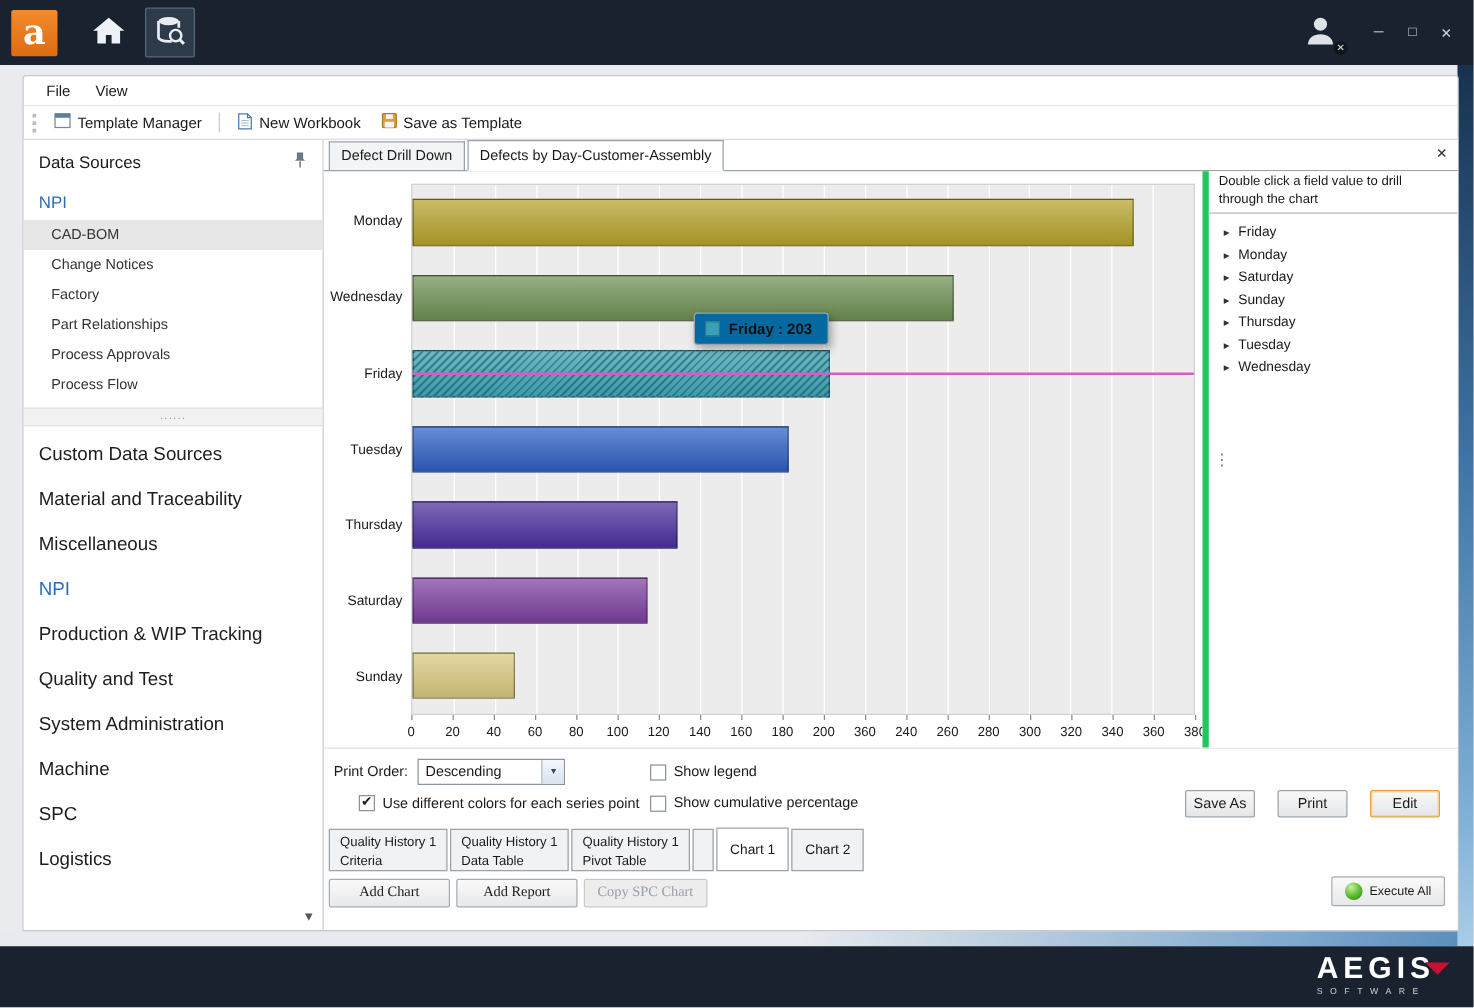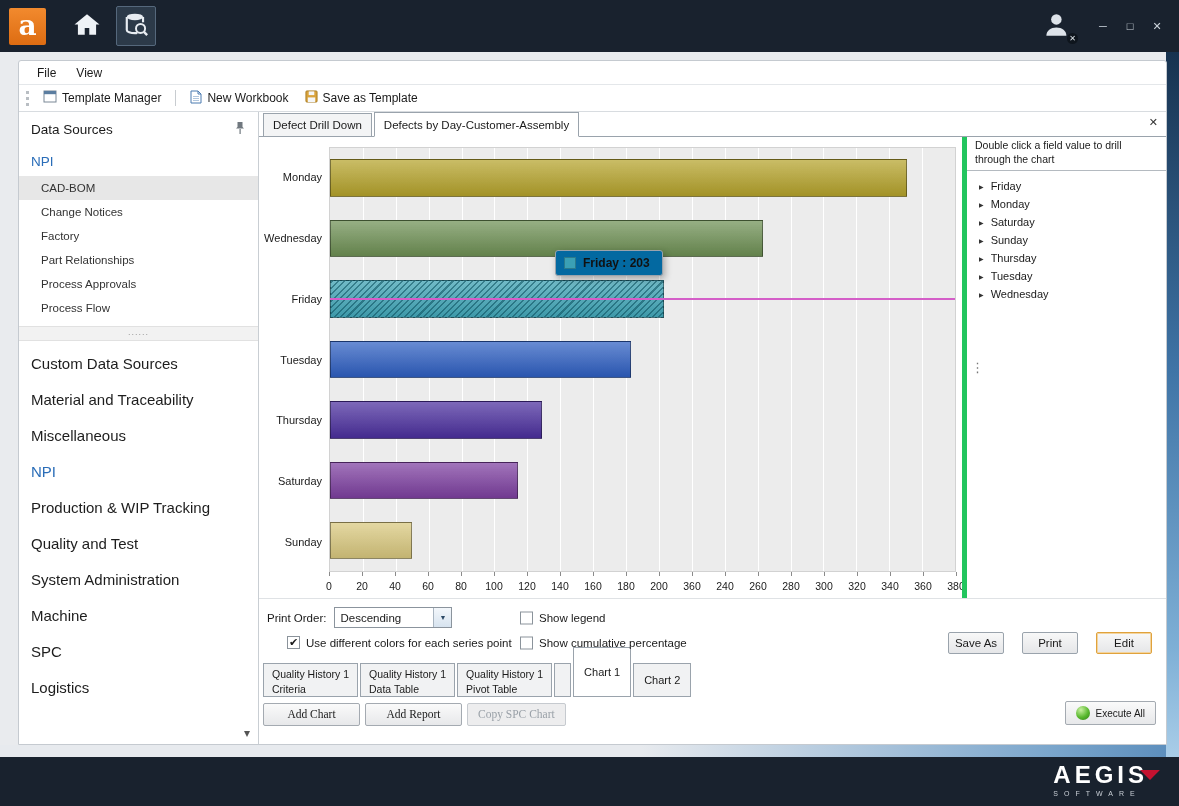--- a/index.html
+++ b/index.html
@@ -99,21 +99,21 @@
   .ctrl-buttons{position:absolute;right:4px;top:50%;transform:translateY(-50%);display:flex;gap:18px;}
   .btn{width:56px;height:22px;font-size:11.5px;font-family:inherit;color:#1a1a1a;background:linear-gradient(#f8f8f8,#e5e6e8);border:1px solid #9aa3ac;border-radius:2px;}
   .btn-edit{border-color:#e0a23c;box-shadow:inset 0 0 0 1px #f3d49e;}
 
   
   .wb-tabs{display:flex;align-items:flex-end;padding-left:4px;height:40px;flex:none;}
   .wb-tab{border:1px solid #9aa3ac;background:#f1f2f3;color:#1a1a1a;margin-right:2px;}
   .wb-tab.page{height:34px;padding:3px 8px 0;font-size:10.5px;line-height:1.4;}
   .wb-tab.spacer{width:17px;height:34px;}
   .wb-tab.chart{height:34px;min-width:54px;display:flex;align-items:center;justify-content:center;font-size:11px;padding:0 10px;}
-  .wb-tab.chart.active{background:#fff;height:50px;}
+  .wb-tab.chart.active{background:#fff;height:35px;}
 
   
   .bottom-actions{position:relative;display:flex;align-items:center;height:34px;padding-left:4px;gap:5px;flex:none;}
   .action-btn{min-width:97px;height:23px;display:flex;align-items:center;justify-content:center;font-size:11.5px;color:#1a1a1a;background:linear-gradient(#fafafa,#e7e8ea);border:1px solid #a4aab1;border-radius:2px;padding:0 10px;font-family:Liberation Serif, serif;}
   .action-btn.disabled{color:#9aa1a8;background:#ededee;border-color:#c6cacf;}
   .execute-btn{position:absolute;right:10px;top:4px;height:24px;display:flex;align-items:center;gap:6px;padding:0 10px;font-size:10px;color:#1a1a1a;background:linear-gradient(#fafafa,#e7e8ea);border:1px solid #a4aab1;border-radius:2px;}
   .exec-icon{width:14px;height:14px;border-radius:50%;background:radial-gradient(circle at 35% 28%,#c8f0a0,#58b82e 55%,#2e7d14);flex:none;}
 </style>
 </head>
 <body>

